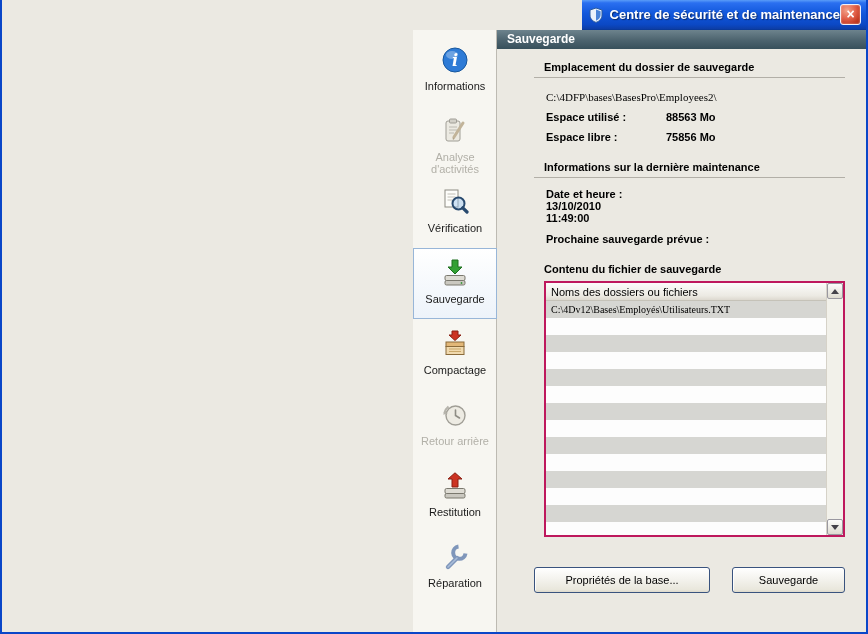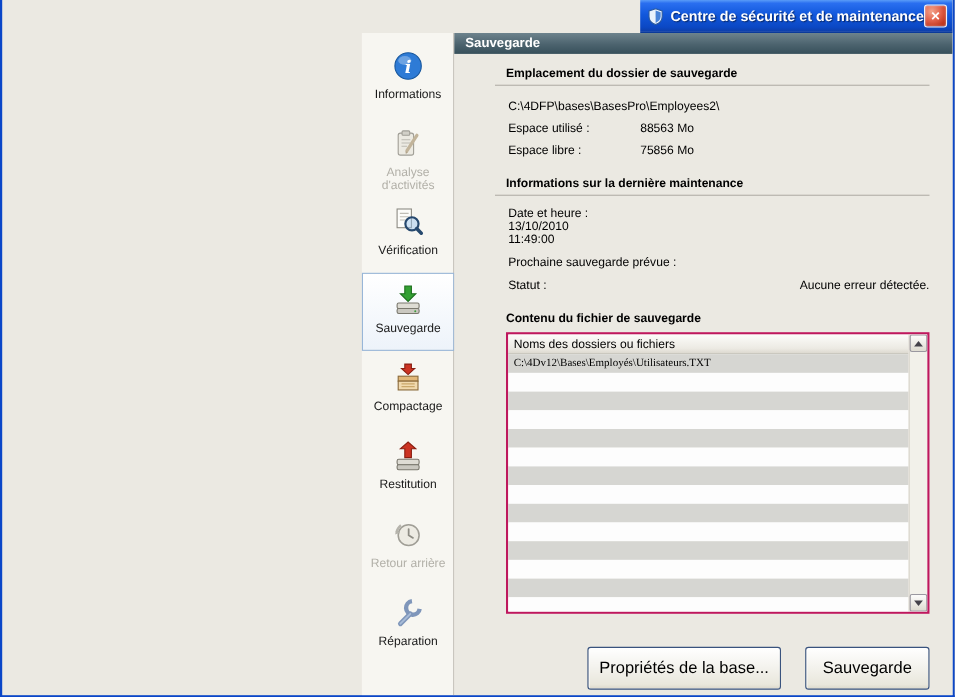--- a/index.html
+++ b/index.html
@@ -39,22 +39,22 @@
   
   .main{flex:1;display:flex;flex-direction:column;min-width:0;background:#ebe9e2;}
   .main-header{
     height:19px;flex-shrink:0;line-height:19px;padding-left:10px;
     color:#fff;font-weight:bold;font-size:12px;
     background:linear-gradient(180deg,#6d838d,#4c636e 55%,#37505b);
   }
   .content{flex:1;padding:12px 21px 0 37px;min-height:0;}
   .sec-title{font-weight:bold;font-size:11px;padding-left:10px;}
   .sep{border:0;border-top:1px solid #b2afa7;margin:4px 0 0 0;height:0;}
-  .path-row{margin:13px 0 0 12px;}
-  .kv{display:flex;margin:8px 0 0 12px;}
+  .path-row{margin:13px 0 0 12px;font-family:Liberation Serif, serif;}
+  .kv{display:flex;margin:8px 0 0 12px;font-weight:bold;}
   .kv .k{width:120px;flex-shrink:0;}
   .kv .k2{width:210px;flex-shrink:0;}
   .kv .k3{width:265px;flex-shrink:0;}
   .kv .dv{width:80px;flex-shrink:0;}
   .mt18{margin-top:18px;}
   
   .listbox{position:relative;margin:6px 0 0 10px;height:256px;border:2px solid #be185d;background:#fff;overflow:hidden;}
   .list-header{
     height:18px;line-height:18px;padding-left:5px;margin-right:17px;
     background:linear-gradient(180deg,#fcfcfa,#eceae3 75%,#ddd9d0);
@@ -67,23 +67,23 @@
   }
   .rows .list-row:nth-child(odd){background:#d6d6d2;}
   .vscroll{position:absolute;top:0;right:0;bottom:0;width:17px;background:#f2f1ea;border-left:1px solid #d6d2c8;display:flex;flex-direction:column;}
   .sb-btn{height:16px;flex-shrink:0;background:linear-gradient(180deg,#fdfdfc,#dedbd0);border:1px solid #9a98a0;border-radius:2px;display:flex;align-items:center;justify-content:center;}
   .sb-track{flex:1;}
   .tri-up{width:0;height:0;border-left:4px solid transparent;border-right:4px solid transparent;border-bottom:5px solid #44424a;}
   .tri-down{width:0;height:0;border-left:4px solid transparent;border-right:4px solid transparent;border-top:5px solid #44424a;}
   
   .footer{display:flex;justify-content:flex-end;gap:22px;margin-top:30px;}
   .xp-btn{
-    height:39px;border:1px solid #39537e;border-radius:3px;
+    height:26px;border:1px solid #39537e;border-radius:3px;
     background:linear-gradient(180deg,#ffffff,#f4f3ee 45%,#e9e7dc 90%,#dcd9cc);
-    font-family:"Liberation Sans",sans-serif;font-size:15px;color:#000;
+    font-family:"Liberation Sans",sans-serif;font-size:11px;color:#000;
     box-shadow:inset 1px 1px 0 rgba(255,255,255,.85);padding:0 10px;cursor:default;
   }
   .xp-btn.wide{min-width:176px;}
   .xp-btn.backup{min-width:113px;}
 </style>
 </head>
 <body>
 
 <div class="window">
 
@@ -155,41 +155,41 @@
           <svg viewBox="0 0 28 28" width="28" height="28">
             <polygon points="11,1 17,1 17,5 20,5 14,10.5 8,5 11,5" fill="#cc3322" stroke="#8a1f12"></polygon>
             <rect x="5" y="12" width="18" height="4.5" fill="#e2b778" stroke="#8a6a3a"></rect>
             <rect x="5" y="16.5" width="18" height="8" fill="#f0d9ae" stroke="#8a6a3a"></rect>
             <path d="M8 19 h12 M8 21.5 h12" stroke="#c9a76a"></path>
           </svg>
         </span>
         <span class="side-label">Compactage</span>
       </div>
 
-      <div class="side-item">
-        <span class="icon">
-          <svg viewBox="0 0 28 28" width="28" height="28">
-            <polygon points="11,15 11,7 7,7 14,0.8 21,7 17,7 17,15" fill="#cc3322" stroke="#8a1f12"></polygon>
-            <rect x="4" y="16.5" width="20" height="5" rx="1.5" fill="#dedcd4" stroke="#7a786e"></rect>
-            <rect x="4" y="21.5" width="20" height="4.5" rx="1.5" fill="#cac8c0" stroke="#7a786e"></rect>
-          </svg>
-        </span>
-        <span class="side-label">Restitution</span>
-      </div>
-
       <div class="side-item disabled">
         <span class="icon">
           <svg viewBox="0 0 28 28" width="28" height="28">
             <circle cx="14.5" cy="14.5" r="9.5" fill="#edebe3" stroke="#a09e96" stroke-width="1.4"></circle>
             <path d="M14.5 9 v5.5 l4 2.5" stroke="#8e8c84" stroke-width="1.6" fill="none" stroke-linecap="round"></path>
             <path d="M3.5 12 a11 11 0 0 1 4-6.5" stroke="#b6b4ac" stroke-width="2.2" fill="none"></path>
             <polygon points="2.2,13.8 3.2,9.6 6.6,12.4" fill="#b6b4ac"></polygon>
           </svg>
         </span>
         <span class="side-label">Retour arrière</span>
+      </div>
+
+      <div class="side-item">
+        <span class="icon">
+          <svg viewBox="0 0 28 28" width="28" height="28">
+            <polygon points="11,15 11,7 7,7 14,0.8 21,7 17,7 17,15" fill="#cc3322" stroke="#8a1f12"></polygon>
+            <rect x="4" y="16.5" width="20" height="5" rx="1.5" fill="#dedcd4" stroke="#7a786e"></rect>
+            <rect x="4" y="21.5" width="20" height="4.5" rx="1.5" fill="#cac8c0" stroke="#7a786e"></rect>
+          </svg>
+        </span>
+        <span class="side-label">Restitution</span>
       </div>
 
       <div class="side-item">
         <span class="icon">
           <svg viewBox="0 0 28 28" width="28" height="28">
             <path d="M17.5 3.5 a6.2 6.2 0 1 0 7 7" fill="none" stroke="#7f96ba" stroke-width="4"></path>
             <line x1="7" y1="24" x2="16" y2="15" stroke="#7f96ba" stroke-width="4.4" stroke-linecap="round"></line>
             <line x1="7" y1="24" x2="16" y2="15" stroke="#a8bcd8" stroke-width="1.6" stroke-linecap="round"></line>
           </svg>
         </span>
@@ -218,24 +218,20 @@
         <div class="sec-title mt18">Informations sur la dernière maintenance</div>
         <div class="sep"></div>
         <div class="kv" style="margin-top:10px;flex-direction:column;">
           <span class="k2">Date et heure :</span>
           <span class="dv">13/10/2010</span>
           <span>11:49:00</span>
         </div>
         <div class="kv" style="margin-top:9px;">
           <span class="k2">Prochaine sauvegarde prévue :</span>
           <span></span>
-        </div>
-        <div class="kv" style="margin-top:9px;">
-          <span class="k3">Statut :</span>
-          <span>Aucune erreur détectée.</span>
         </div>
 
         <div class="sec-title mt18">Contenu du fichier de sauvegarde</div>
 
         <div class="listbox">
           <div class="list-header">Noms des dossiers ou fichiers</div>
           <div class="rows">
             <div class="list-row">C:\4Dv12\Bases\Employés\Utilisateurs.TXT</div>
             <div class="list-row"></div>
             <div class="list-row"></div>

